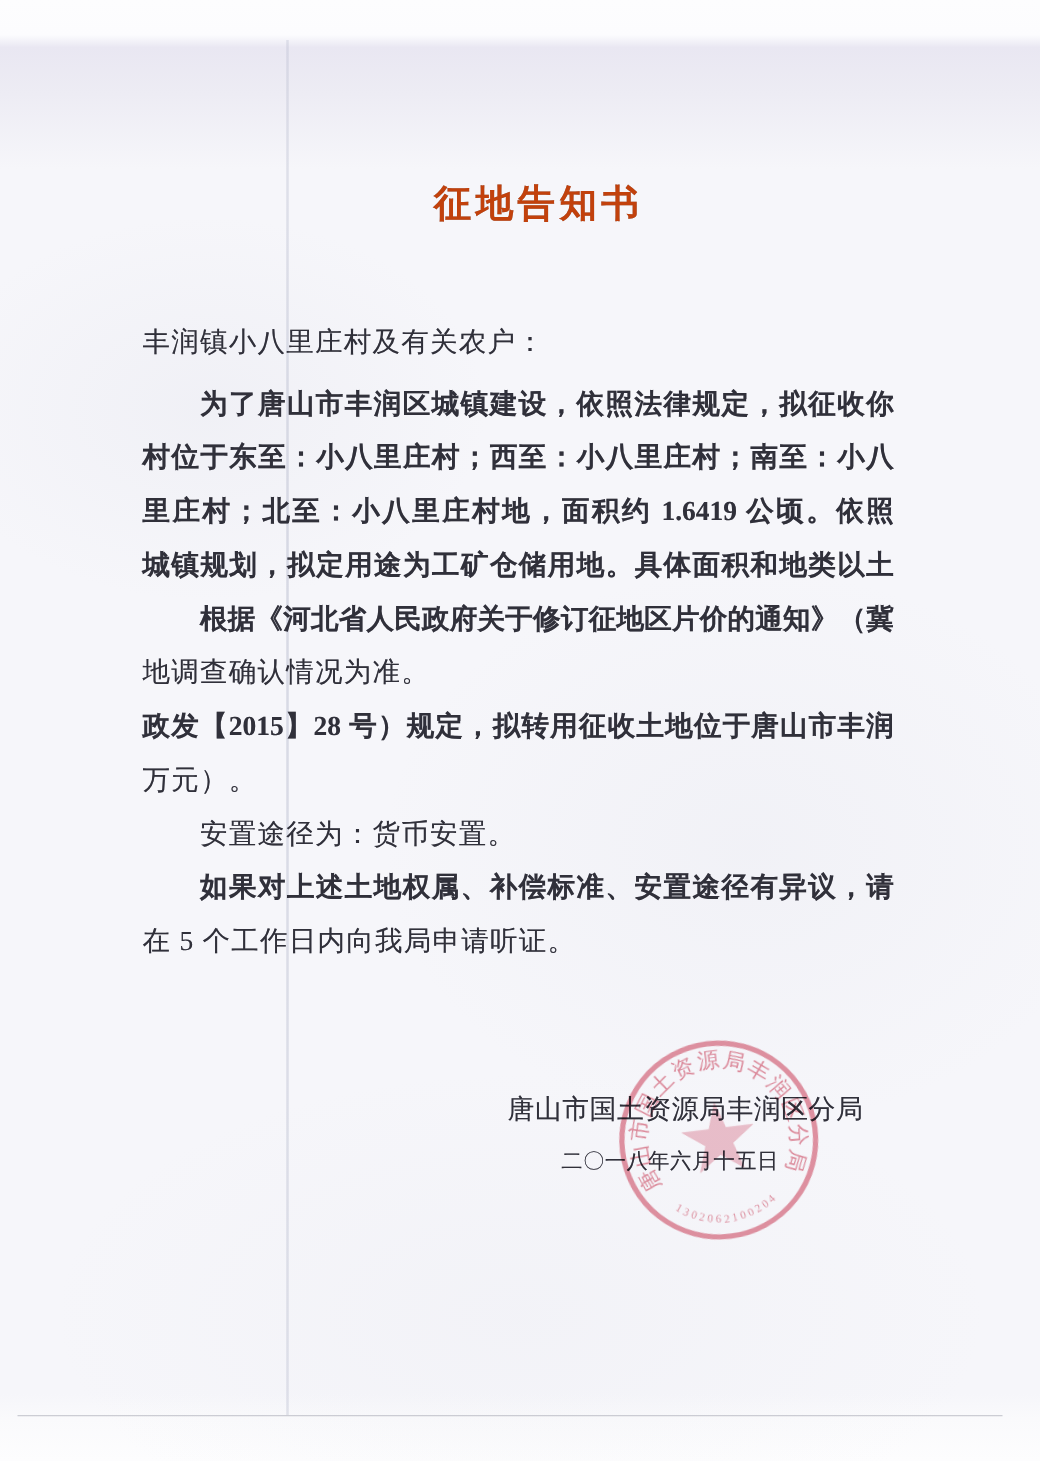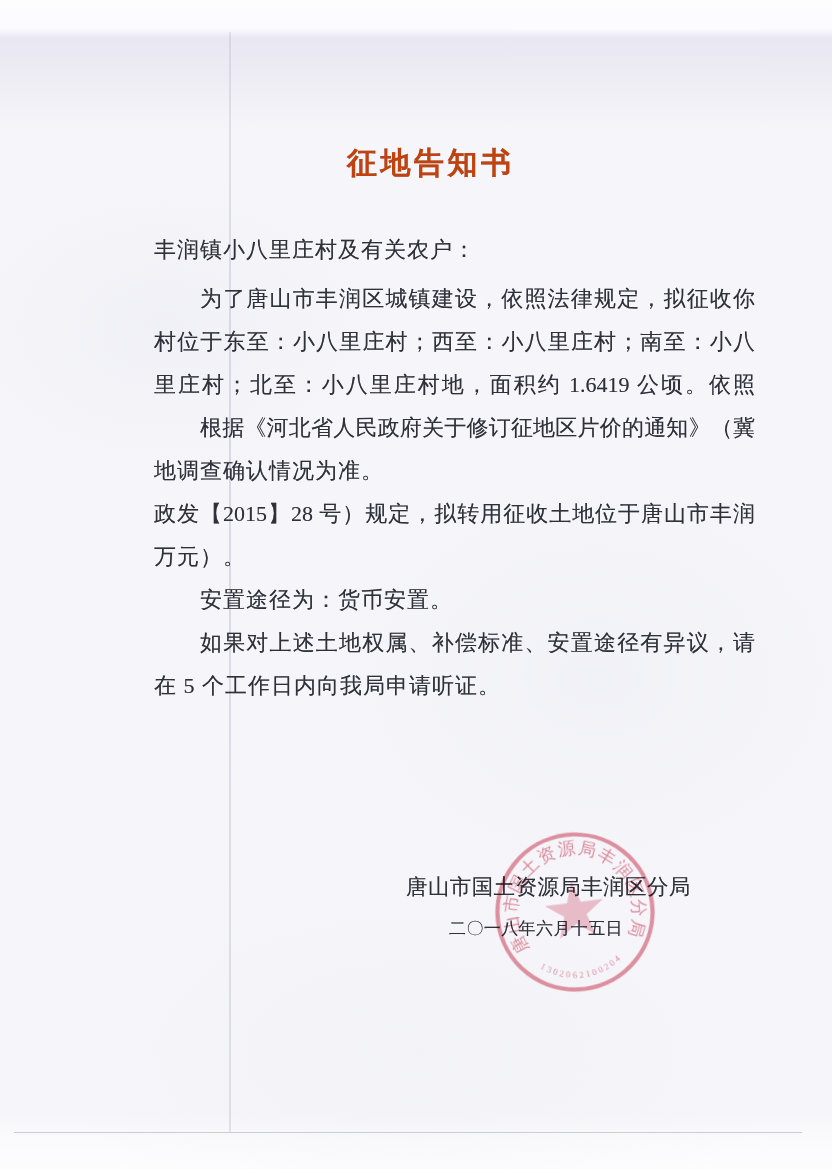--- a/index.html
+++ b/index.html
@@ -38,31 +38,30 @@
     position:absolute;left:14px;top:1132px;width:788px;height:1px;
     background:rgba(148,150,165,0.45);
   }
   .title{
     position:absolute;left:347px;top:143px;
     font-size:30px;font-weight:600;letter-spacing:3.5px;
     color:#c2410c;white-space:nowrap;
     text-shadow:0 0 0.5px rgba(36,36,44,0.45);
   }
   .body-lines{
-    position:absolute;left:114px;top:228px;width:601px;
+    position:absolute;left:114px;top:252px;width:601px;
     font-size:22px;color:var(--ink);
     text-shadow:0 0 0.4px rgba(45,45,58,0.45);
-    margin-left:40px;
   }
   .line{
     height:43px;line-height:43px;
     letter-spacing:1px;
     text-align:left;
   }
-  .line.just{ text-align:justify; text-align-last:justify; letter-spacing:0; }
+  .line.just{ text-align:justify; text-align-last:justify; letter-spacing:0;font-weight:bold; }
   .line.indent{ padding-left:46px; }
   .line.salutation{ margin-bottom:6px; }
   .sig-org{
     position:absolute;left:406px;top:872px;
     font-size:21.5px;color:var(--ink);letter-spacing:0.4px;white-space:nowrap;
     text-shadow:0 0 0.4px rgba(45,45,58,0.45);
   }
   .sig-date{
     position:absolute;left:449px;top:917px;
     font-size:17px;color:var(--ink);letter-spacing:0.4px;white-space:nowrap;
@@ -83,20 +82,21 @@
 <div class="fold"></div>
 <div class="paper-edge"></div>
 
 <div class="title">征地告知书</div>
 
 <div class="body-lines">
     <div class="line salutation">丰润镇小八里庄村及有关农户：</div>
     <div class="line indent just">为了唐山市丰润区城镇建设，依照法律规定，拟征收你</div>
     <div class="line just">村位于东至：小八里庄村；西至：小八里庄村；南至：小八</div>
     <div class="line just">里庄村；北至：小八里庄村地，面积约 1.6419 公顷。依照</div>
+    <div class="line just">城镇规划，拟定用途为工矿仓储用地。具体面积和地类以土</div>
     <div class="line indent just">根据《河北省人民政府关于修订征地区片价的通知》（冀</div>
     <div class="line">地调查确认情况为准。</div>
     <div class="line just">政发【2015】28 号）规定，拟转用征收土地位于唐山市丰润</div>
     <div class="line">万元）。</div>
     <div class="line indent">安置途径为：货币安置。</div>
     <div class="line indent just">如果对上述土地权属、补偿标准、安置途径有异议，请</div>
     <div class="line">在 5 个工作日内向我局申请听证。</div>
   </div>
 
 <div class="sig-org">唐山市国土资源局丰润区分局</div>

